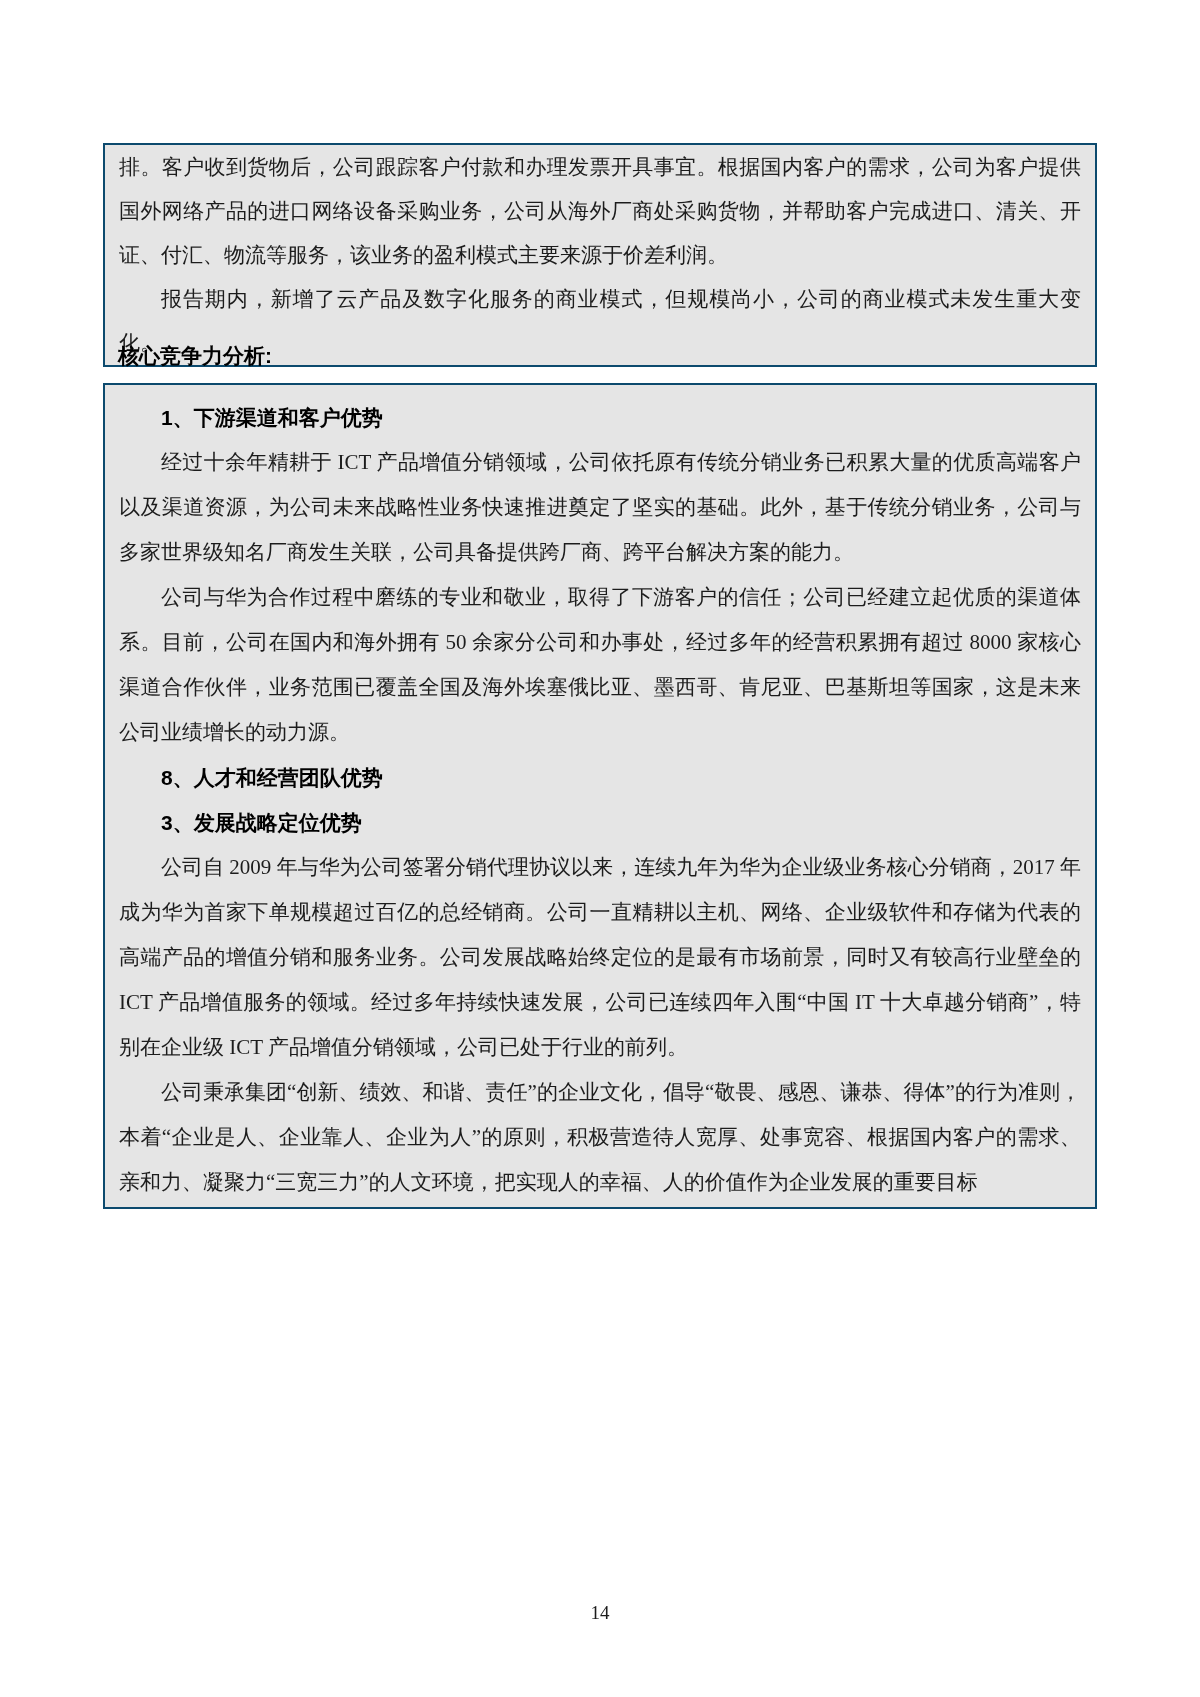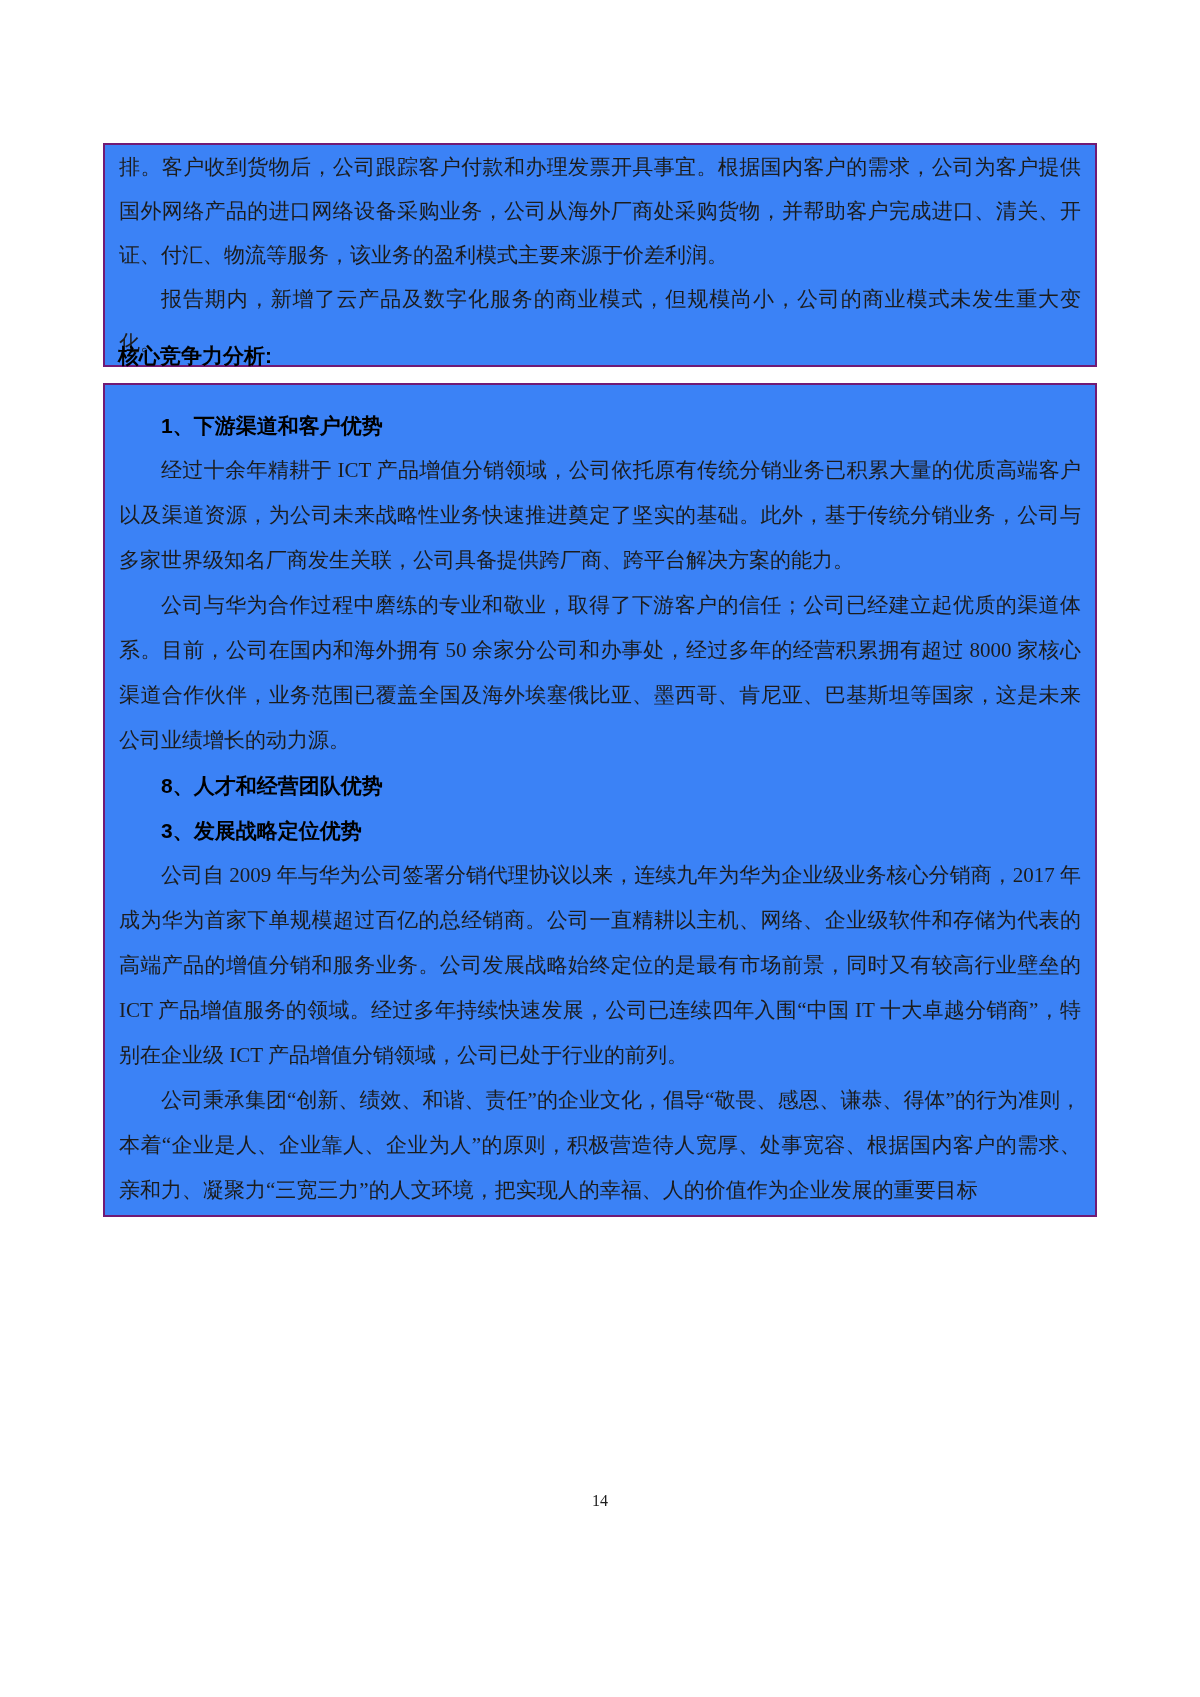--- a/index.html
+++ b/index.html
@@ -16,34 +16,34 @@
     position: relative;
     width: 1200px;
     height: 1697px;
     background: #ffffff;
     overflow: hidden;
   }
   .text-box {
     position: absolute;
     left: 103px;
     width: 994px;
-    border: 2px solid #701a75;
-    background: #3b82f6;
+    border: 2px solid #0c4a6e;
+    background: #e5e5e5;
     padding: 0 14px;
     font-size: 21px;
     text-align: justify;
   }
   .box-intro {
     top: 143px;
     line-height: 44px;
   }
   .box-core {
     top: 383px;
     line-height: 45px;
-    padding-top: 18px;
+    padding-top: 10px;
     padding-bottom: 2px;
   }
   .text-box p {
     margin: 0;
     text-indent: 2em;
   }
   .text-box p.no-indent {
     text-indent: 0;
   }
   .section-title {
@@ -64,25 +64,25 @@
     top: 341px;
     margin: 0;
     font-family: "Liberation Sans", sans-serif;
     font-weight: bold;
     font-size: 21px;
     color: #000000;
     line-height: 30px;
   }
   .page-number {
     position: absolute;
-    top: 1488px;
+    top: 1600px;
     left: 0;
     width: 100%;
     text-align: center;
-    font-size: 16px;
+    font-size: 19px;
     color: #1c1c1c;
     line-height: 26px;
   }
 </style>
 </head>
 <body>
 
 <div class="page">
 
   <section class="text-box box-intro">

